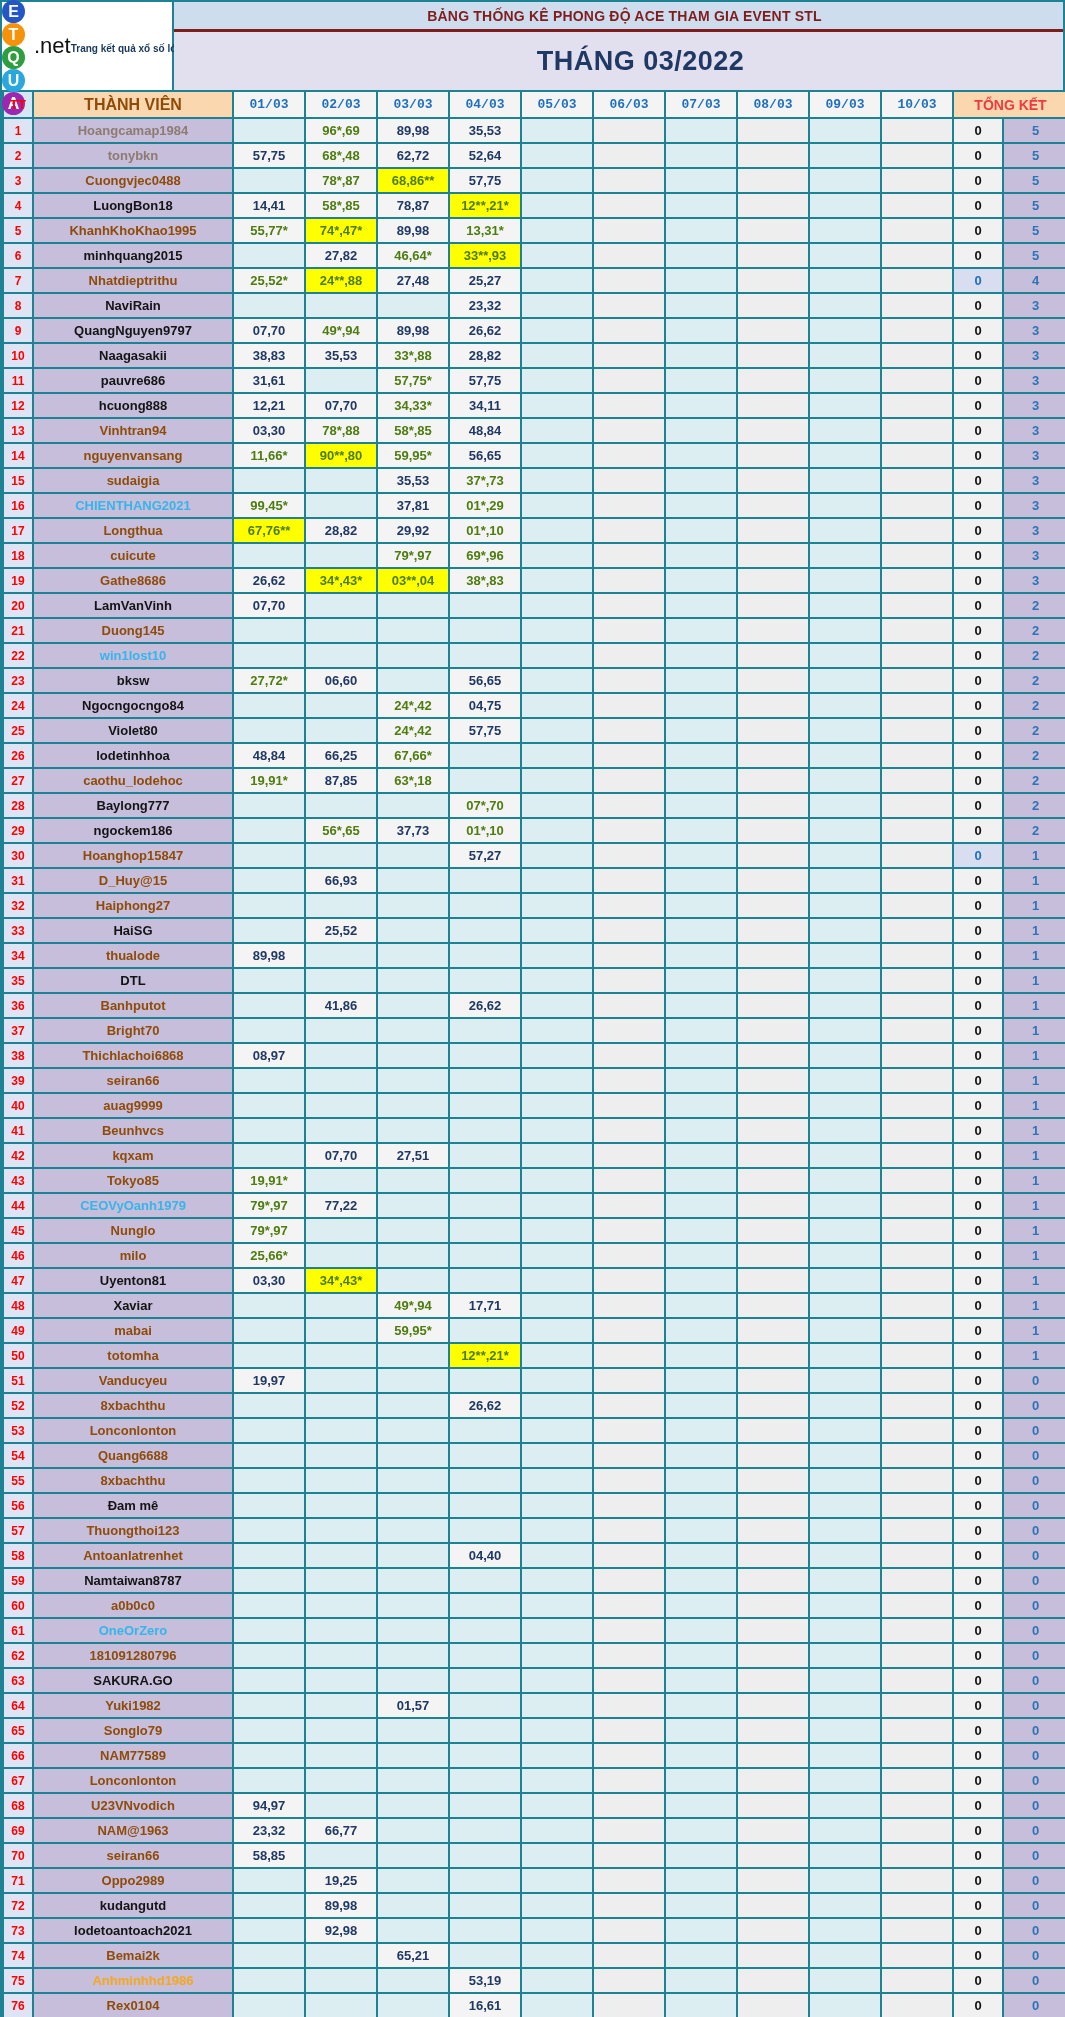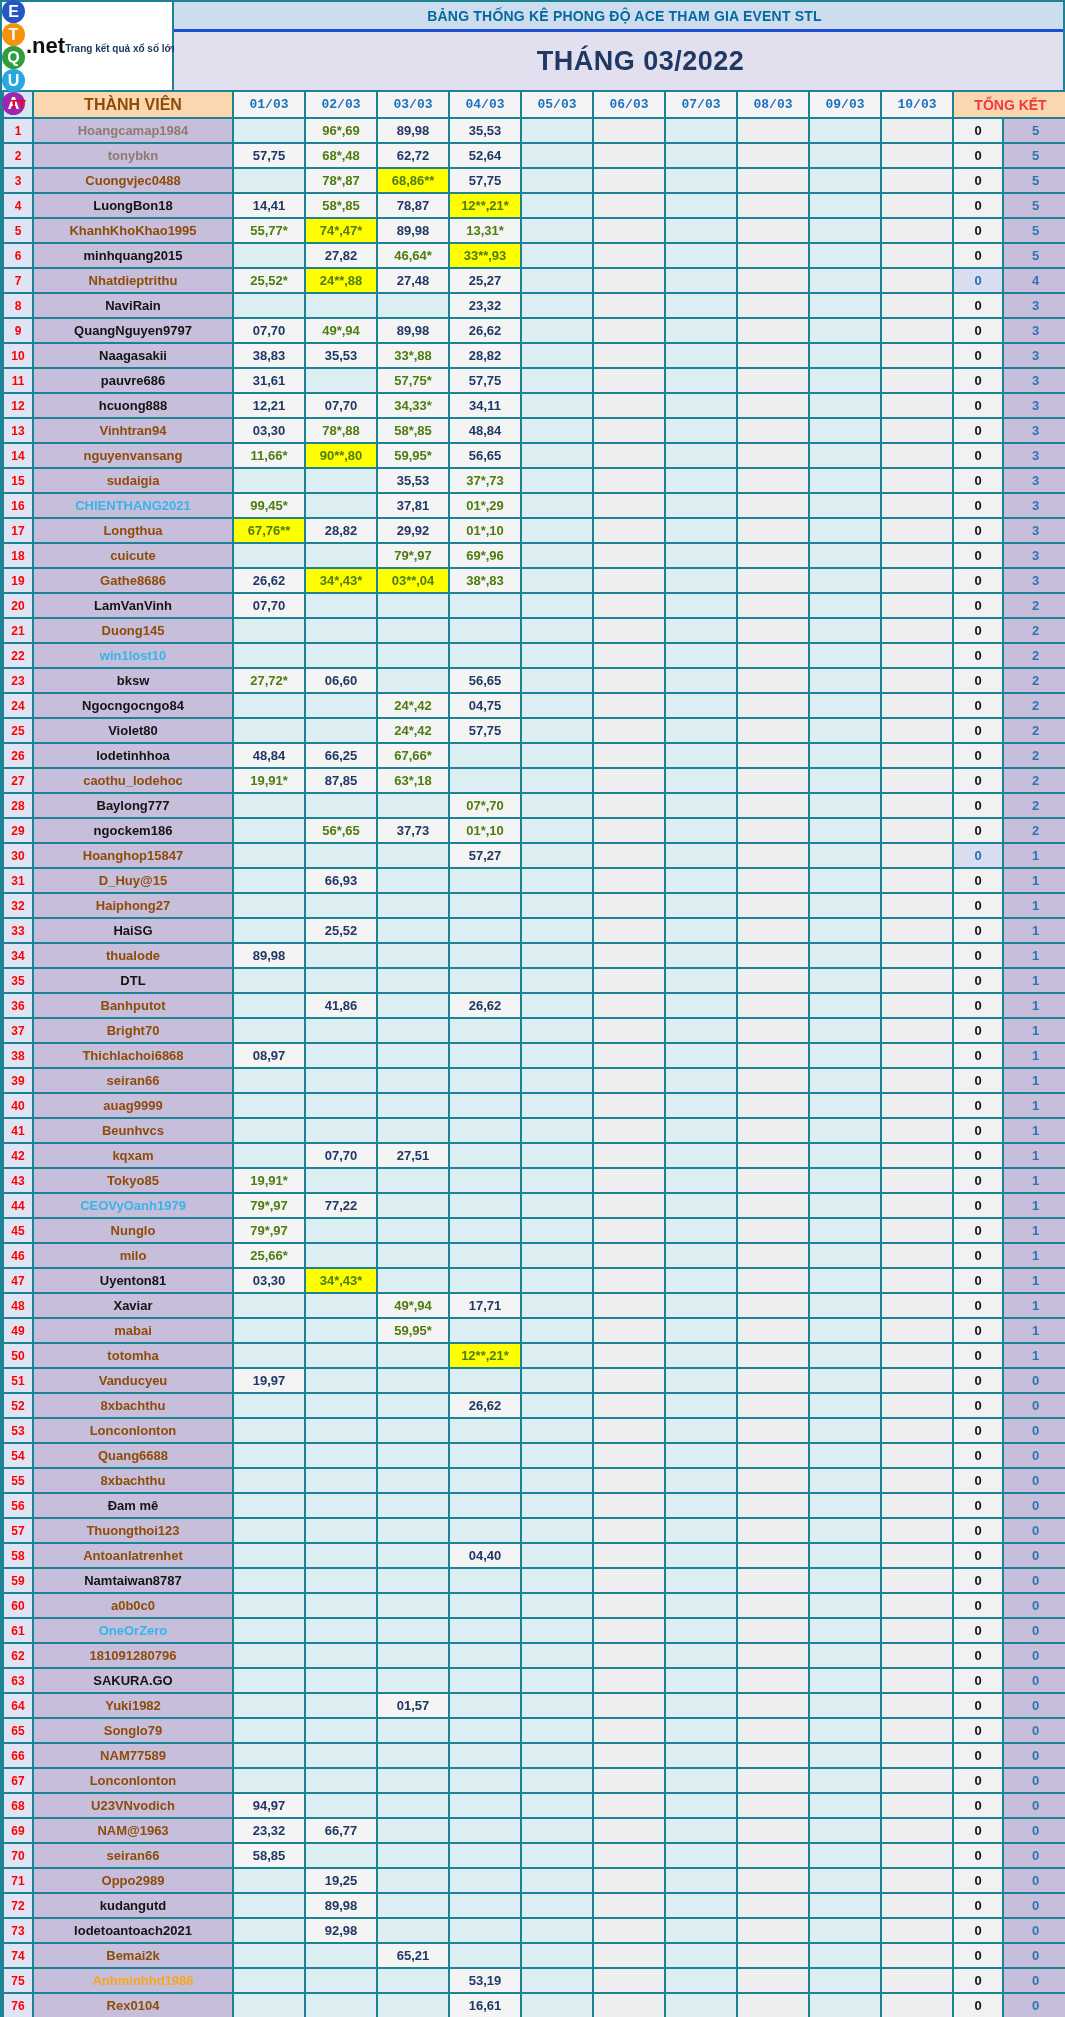--- a/index.html
+++ b/index.html
@@ -5,26 +5,26 @@
   html,body{margin:0;padding:0;background:#fff;font-family:"Liberation Sans",sans-serif;}
   .page{width:1065px;box-sizing:border-box;border:2px solid #1e8295;background:#fff;}
 
   
   .header-area{display:flex;height:88px;box-sizing:border-box;background:#fff;}
   .logo-box{width:172px;box-sizing:border-box;border-right:2px solid #1e8295;background:#fff;
             display:flex;align-items:center;justify-content:space-between;cursor:pointer;}
   .brand{display:flex;align-items:center;}
   .brand .ball{display:inline-flex;align-items:center;justify-content:center;width:23px;height:23px;
                border-radius:50%;color:#fff;font-weight:bold;font-size:16px;margin-right:-3px;}
-  .brand .suffix{color:#111;font-weight:bold;font-size:22px;margin-left:4px;}
+  .brand .suffix{color:#111;font-weight:normal;font-size:22px;margin-left:12px;}
   .tagline{font-size:10px;color:#16365c;margin-top:5px;font-weight:bold;white-space:nowrap;}
   .header-right{flex:1;display:flex;flex-direction:column;}
-  .title-band{height:30px;box-sizing:border-box;background:#cdddee;border-bottom:3px solid #1d4ed8;
+  .title-band{height:30px;box-sizing:border-box;background:#cdddee;border-bottom:3px solid #7f1d1d;
               display:flex;align-items:center;justify-content:center;
-              color:#0369a1;font-weight:bold;font-size:14px;letter-spacing:.2px;padding-left:12px;}
+              color:#7f1d1d;font-weight:bold;font-size:14px;letter-spacing:.2px;padding-left:12px;}
   .subtitle-band{flex:1;background:#e2dfee;display:flex;align-items:center;justify-content:center;
                  color:#1f3864;font-weight:bold;font-size:27px;letter-spacing:.5px;padding-left:44px;}
 
   
   table{width:1065px;border-collapse:collapse;table-layout:fixed;}
   th,td{border:2px solid #1e8295;box-sizing:border-box;overflow:hidden;white-space:nowrap;
         text-align:center;vertical-align:middle;padding:0;}
   thead tr{height:27px;}
   tbody tr{height:25px;}
   th{font-size:13px;font-weight:bold;}

